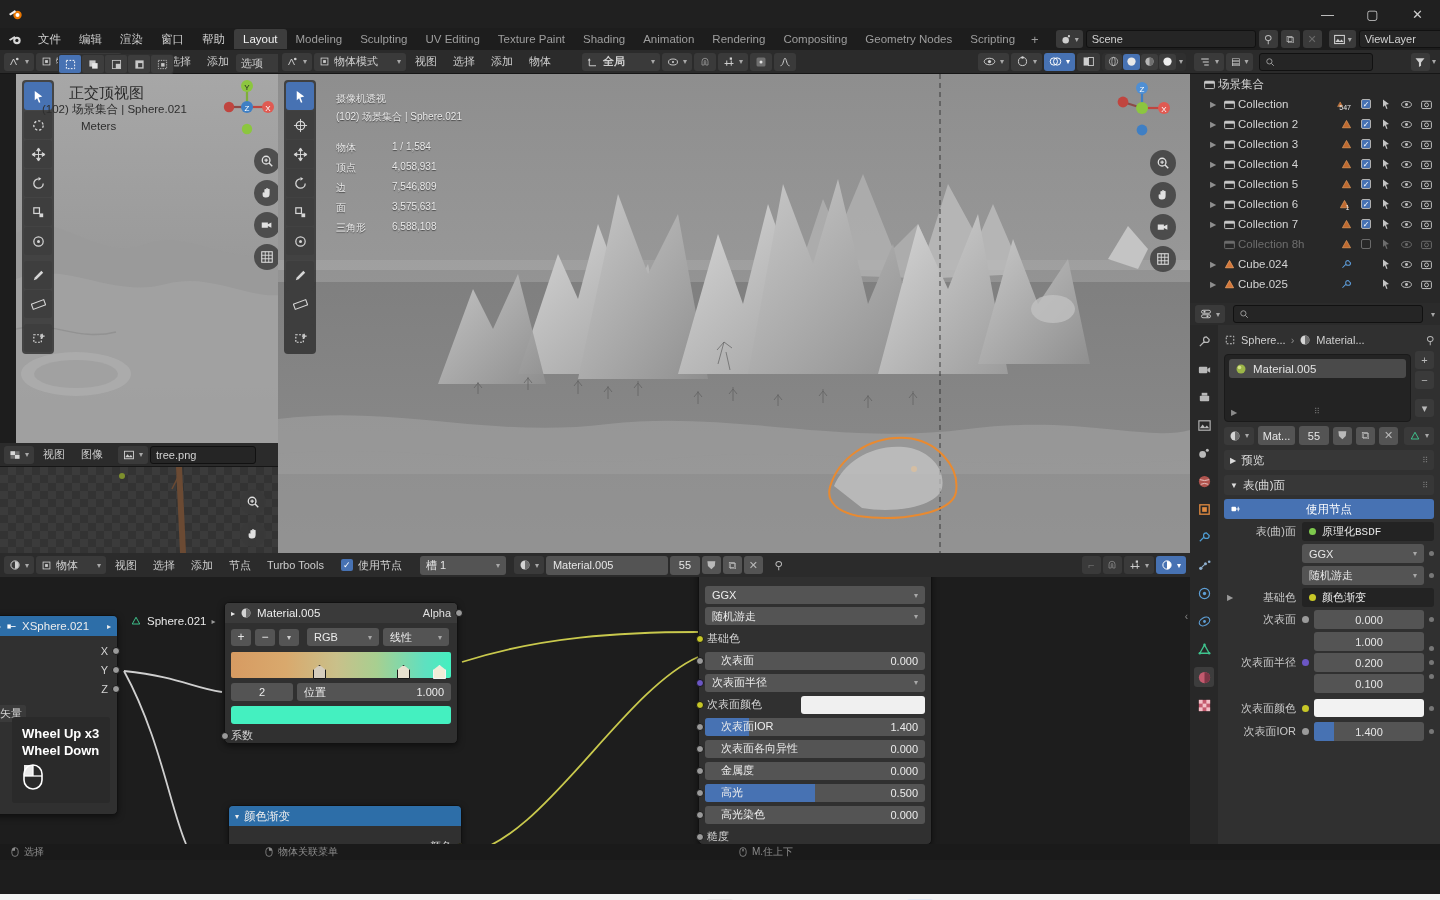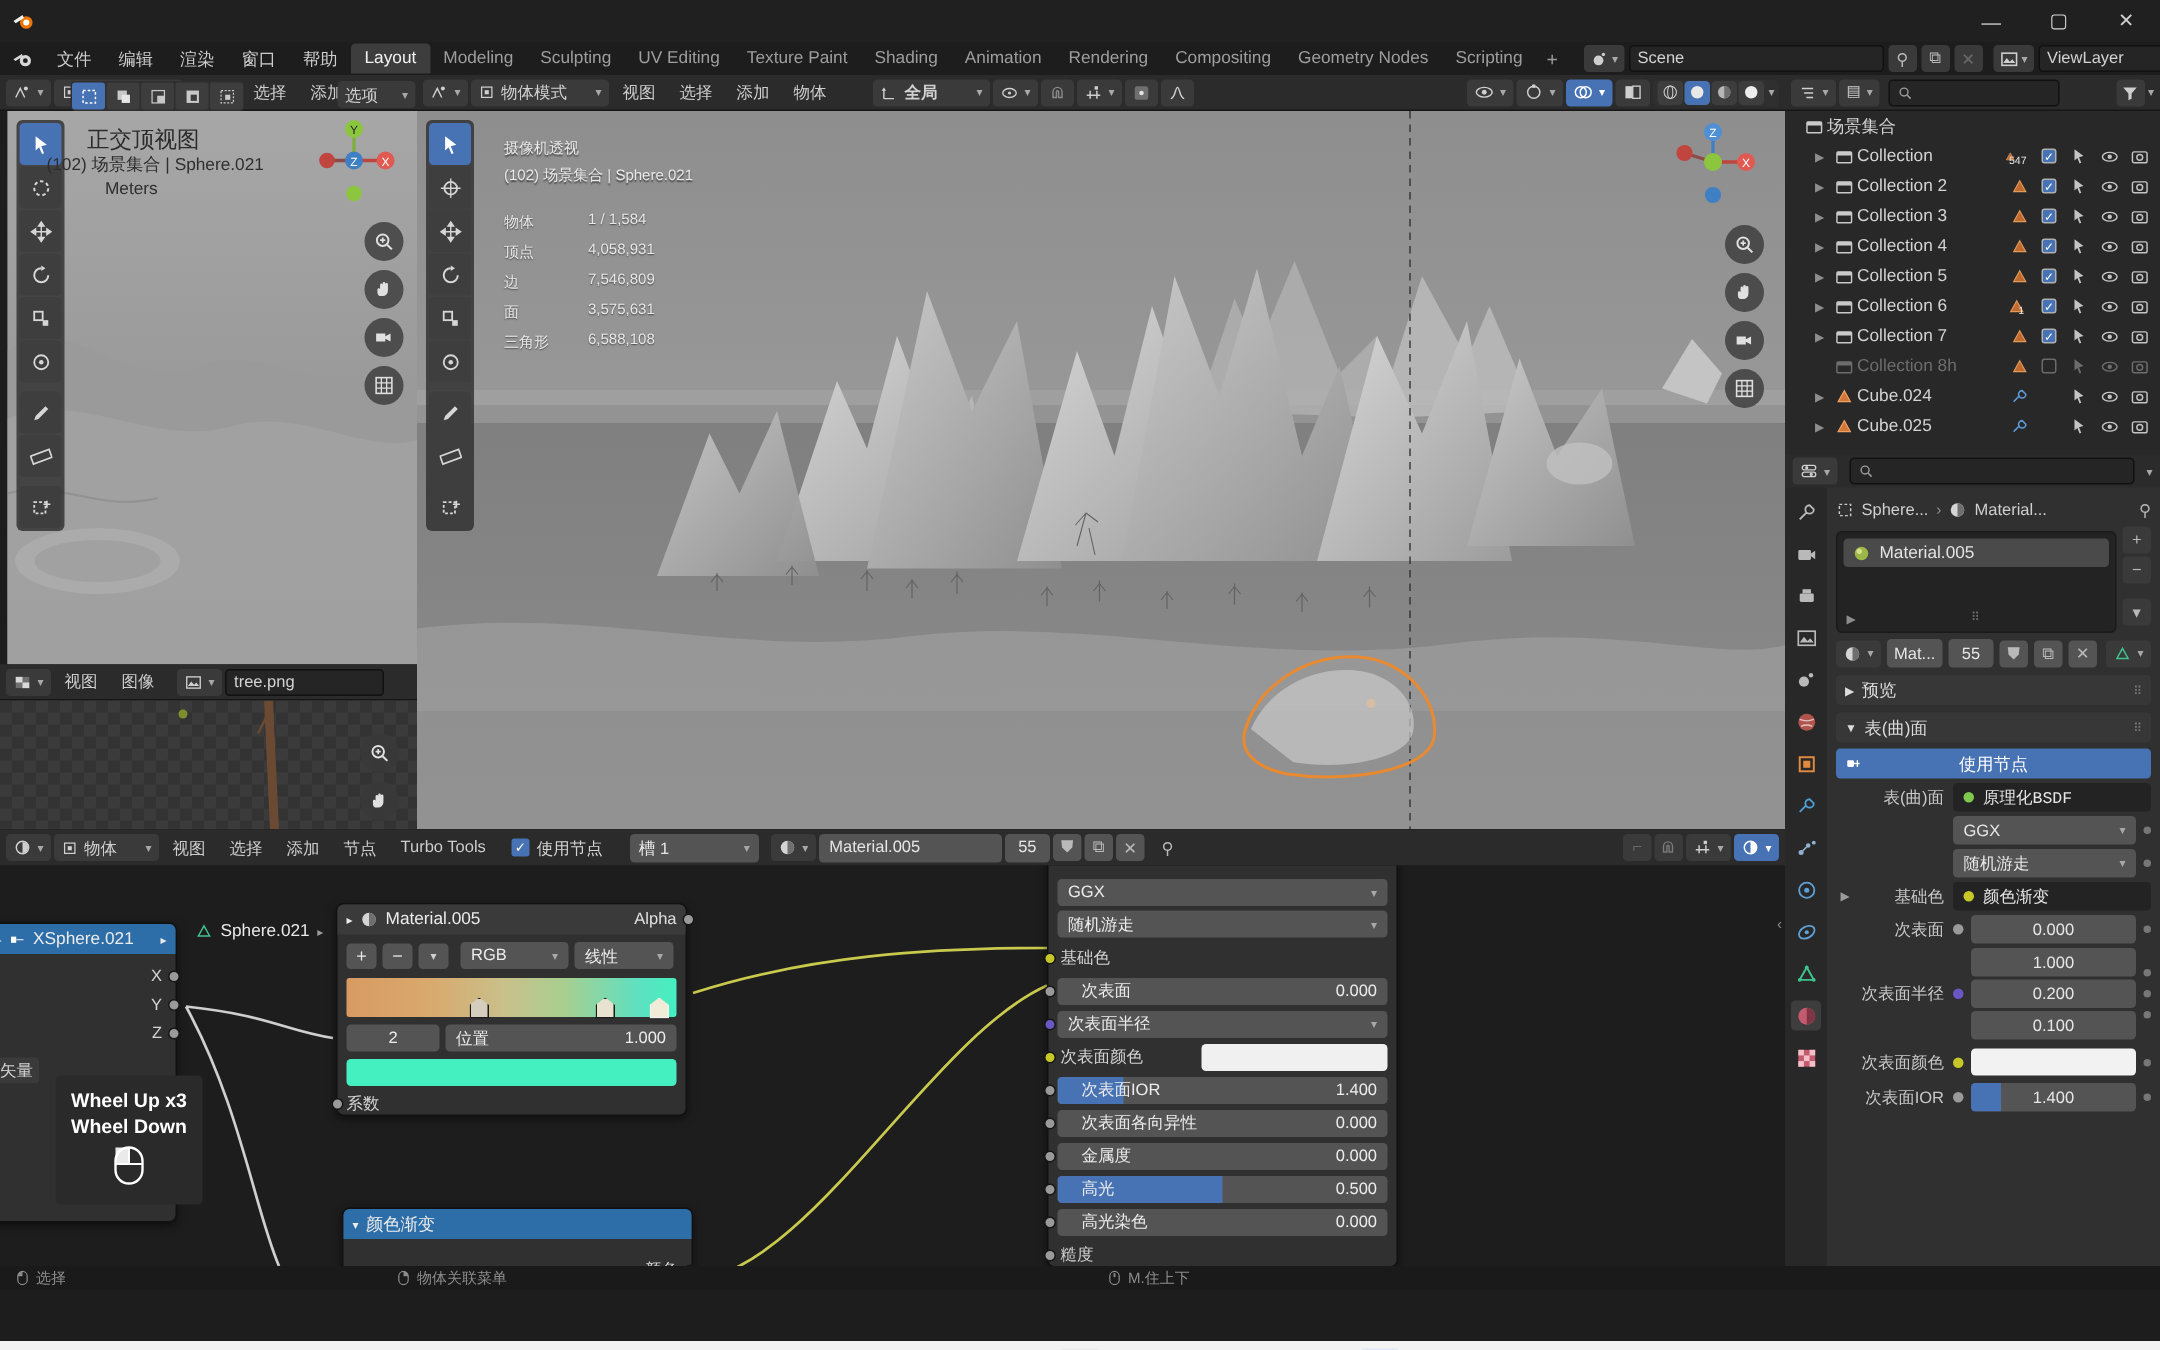--- a/index.html
+++ b/index.html
@@ -49,21 +49,21 @@
     padding:0 4px; border-bottom:1px solid #161616;
   }
   .hdr-btn { height:18px; background:#3a3a3a; border-radius:3px; display:flex; align-items:center; padding:0 5px; gap:4px; color:#d0d0d0; font-size:11px; }
   .hdr-lbl { padding:0 7px; color:#cdcdcd; font-size:11px; white-space:nowrap;}
   .chev { font-size:8px; color:#a8a8a8; }
 
   
   .vp-left { position:absolute; left:0; top:50px; width:278px; height:393px; overflow:hidden; }
   .vp-left .vphdr { position:absolute; top:0; left:0; width:278px; }
   .vp-left .canvas {
-    position:absolute; top:24px; left:5px; width:278px; height:369px;
+    position:absolute; top:24px; left:16px; width:278px; height:369px;
     background:linear-gradient(165deg,#9d9d9d 0%,#8f8f8f 35%,#a6a6a6 70%,#9a9a9a 100%);
   }
   .ortho-terrain { position:absolute; inset:0; }
 
   
   .img-editor { position:absolute; left:0; top:443px; width:278px; height:110px; background:#282828;}
   .checker {
     position:absolute; top:24px; left:0; width:278px; height:86px;
     background-image:
       linear-gradient(45deg,#3b3b3b 25%,transparent 25%,transparent 75%,#3b3b3b 75%),
@@ -1548,21 +1548,21 @@
       <div class="node" style="left:130px; top:38px; width:100px; height:14px; background:transparent; border:none; box-shadow:none;">
         <div style="display:flex; align-items:center; gap:5px; font-size:11.5px; color:#e8e8e8;">
           <svg width="12" height="12" viewBox="0 0 16 16">
               <path d="M8 3 L13 12 L3 12 Z" fill="none" stroke="#3fc48e" stroke-width="1.3"></path>
             </svg>
           <span>Sphere.021</span>
           <span style="font-size:8px; color:#9a9a9a;">▸</span>
         </div>
       </div>
 
-      <div class="wheel-tip" style="left:37px; top:140px; width:98px;text-align:center;">
+      <div class="wheel-tip" style="left:12px; top:140px; width:98px;">
         <div>Wheel Up x3</div>
         <div>Wheel Down</div>
         <svg width="22" height="28" viewBox="0 0 22 28" style="margin-top:4px;">
           <rect x="2" y="2" width="18" height="24" rx="9" fill="none" stroke="#fff" stroke-width="1.6"></rect>
           <rect x="2" y="2" width="9" height="11" fill="#fff" opacity="0.9"></rect>
           <line x1="11" y1="2" x2="11" y2="13" stroke="#fff" stroke-width="1.3"></line>
           <line x1="2" y1="13" x2="20" y2="13" stroke="#fff" stroke-width="1.3"></line>
         </svg>
       </div>
 

